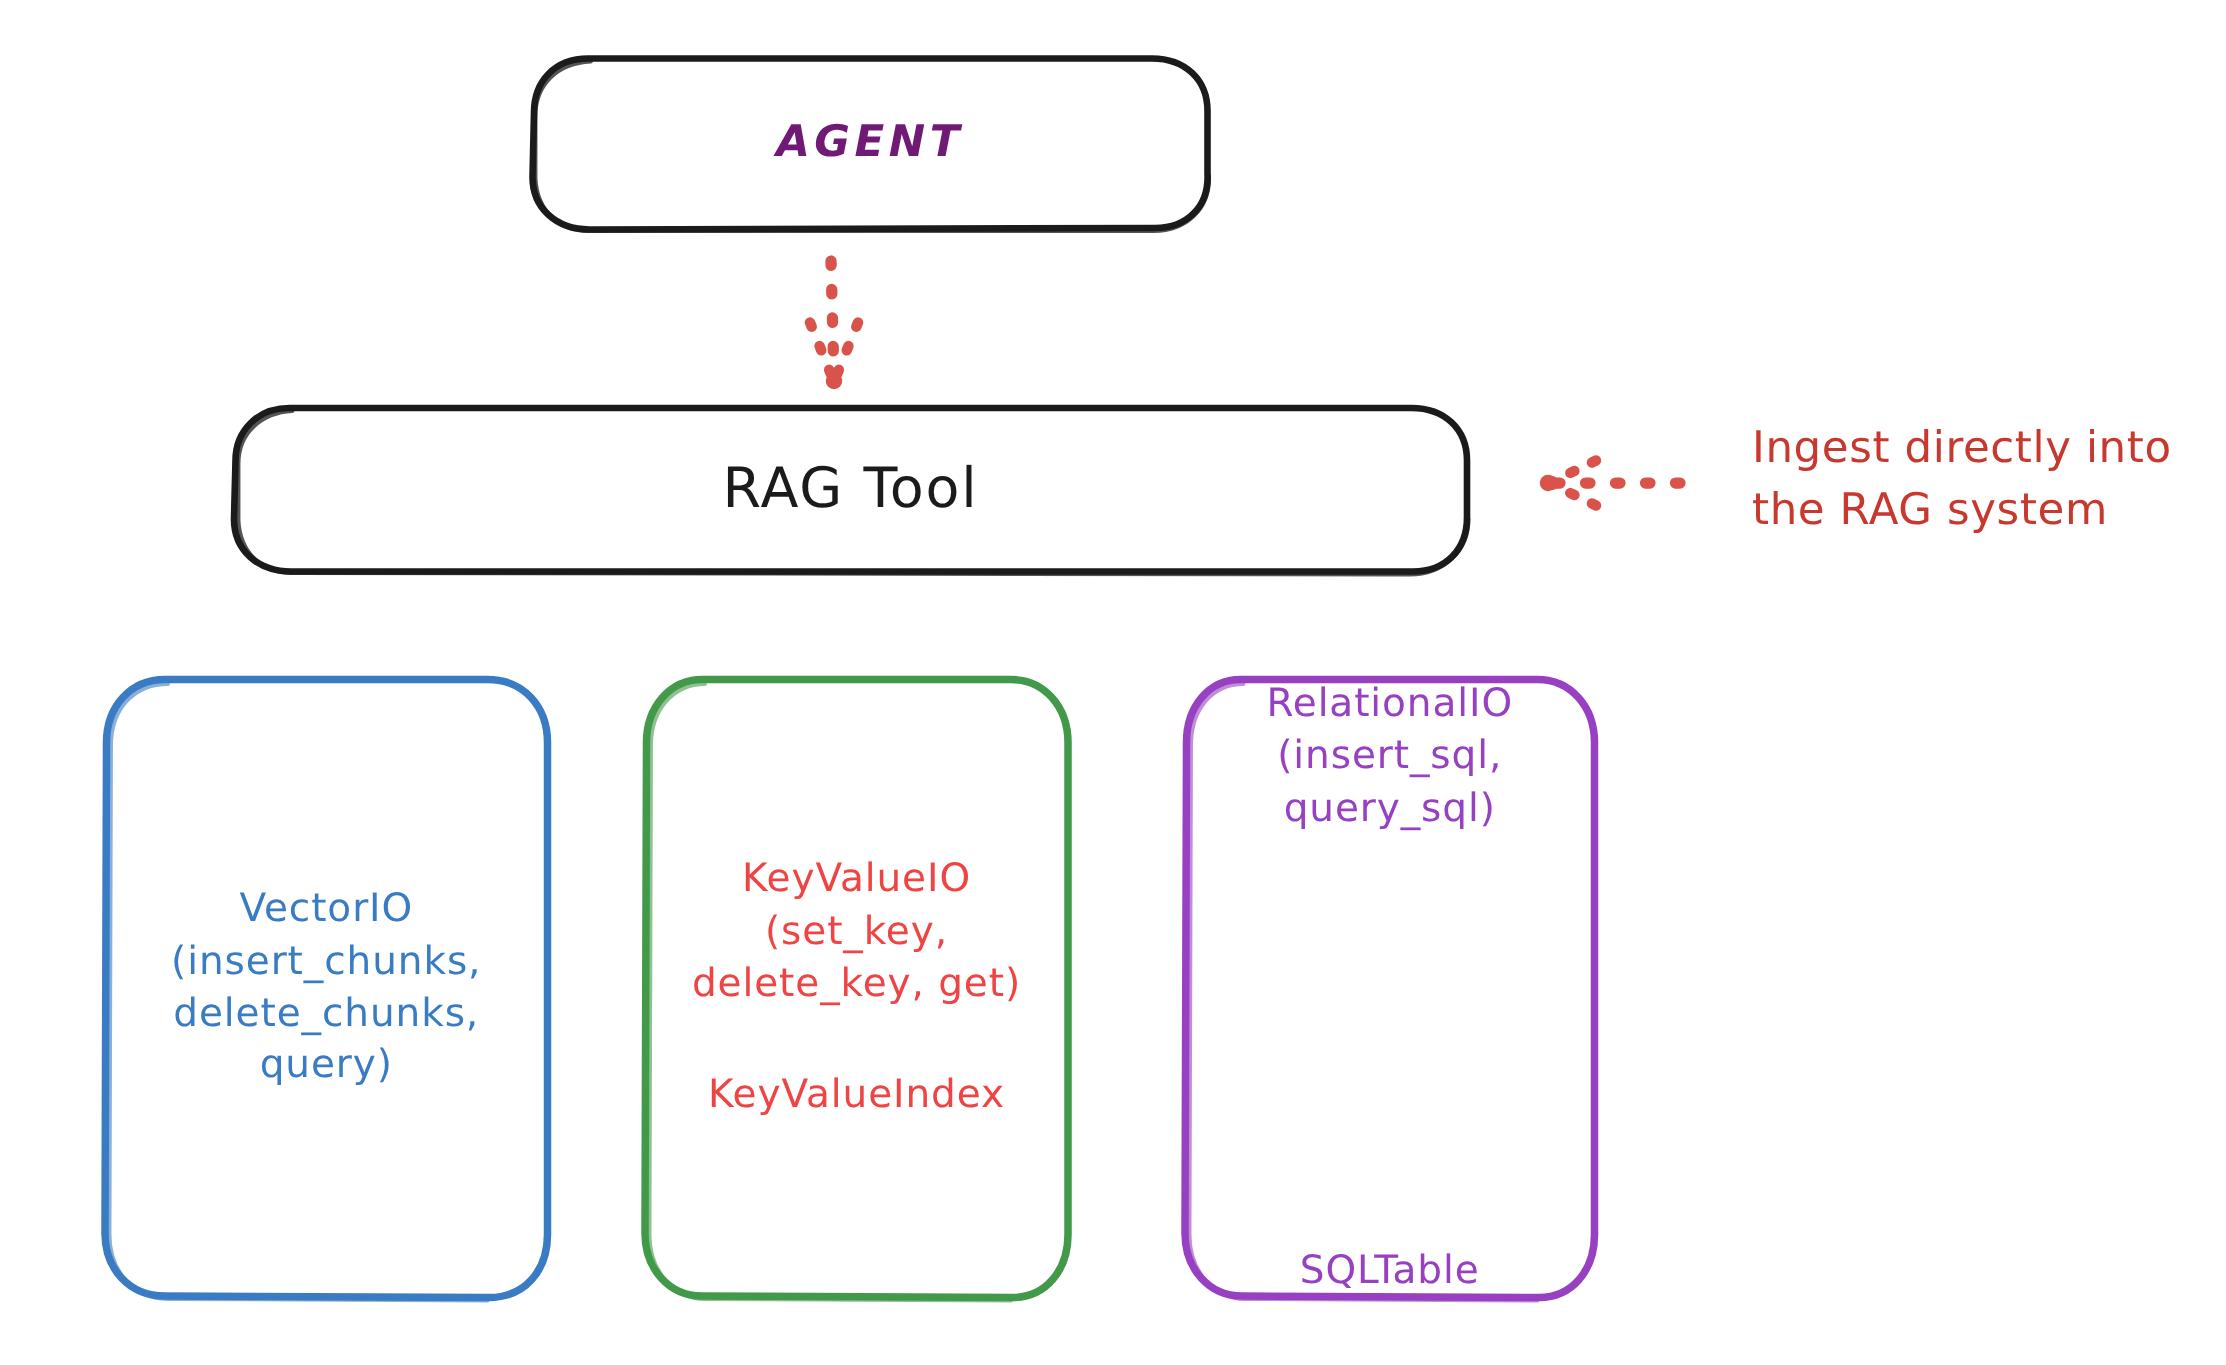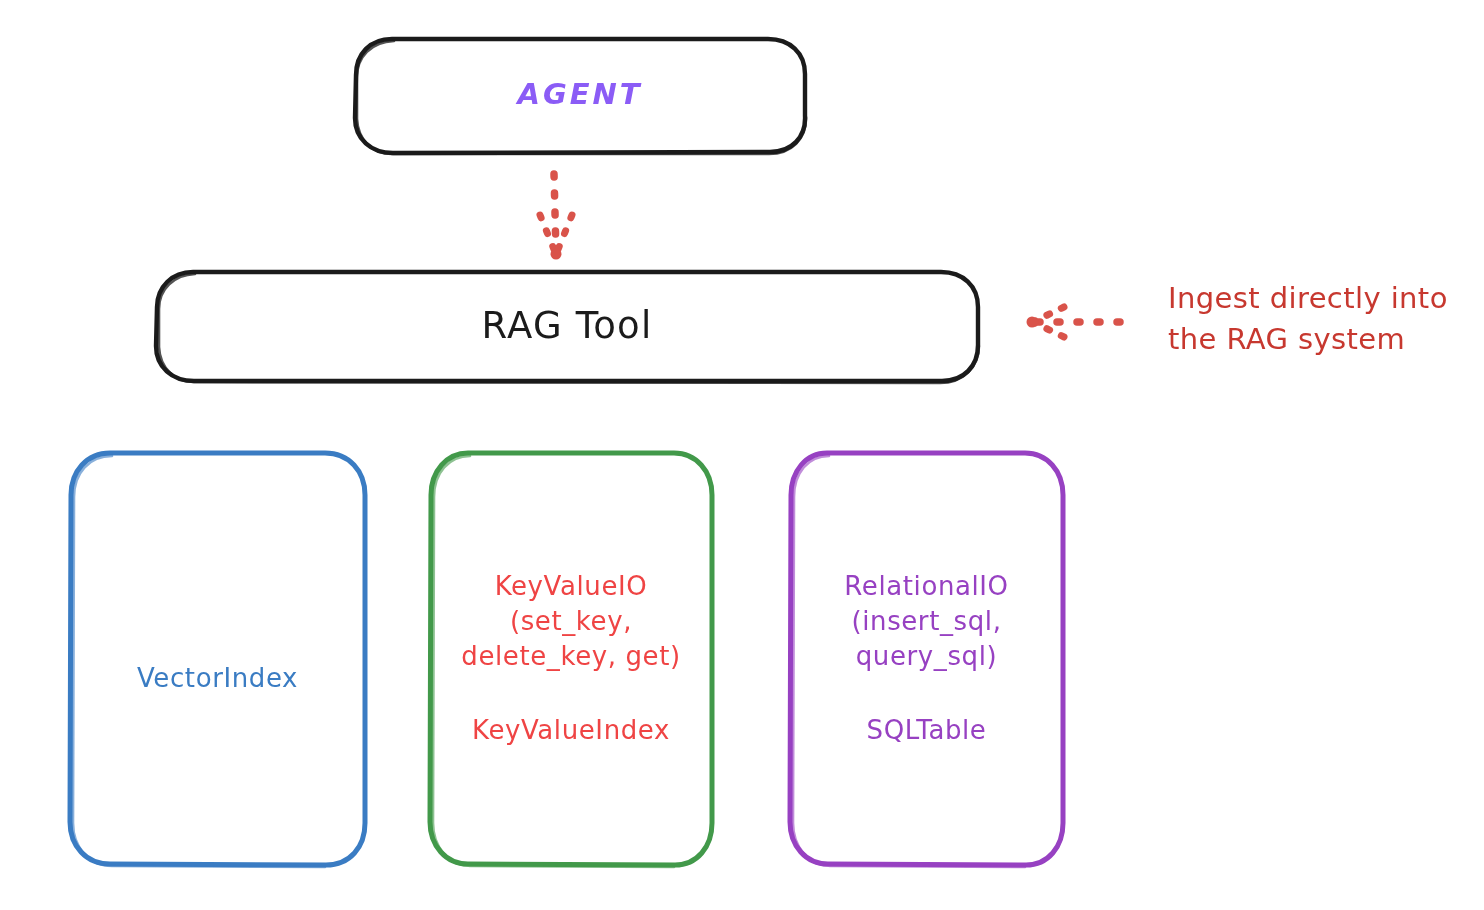--- a/index.html
+++ b/index.html
@@ -36,21 +36,21 @@
     width: 450px;
     height: 114px;
     display: flex;
     align-items: center;
     justify-content: center;
     font-family: "DejaVu Sans", sans-serif;
     font-size: 29px;
     font-style: italic;
     font-weight: 600;
     letter-spacing: 3px;
-    color: #8b5cf6;
+    color: #701a75;
   }
   
   #ragtool-label {
     left: 156px;
     top: 271px;
     width: 822px;
     height: 110px;
     display: flex;
     align-items: center;
     justify-content: center;
@@ -73,21 +73,21 @@
     font-weight: 500;
     line-height: 1.34;
     letter-spacing: 0.6px;
     pointer-events: none;
   }
   .leaf-api { white-space: pre-line; }
   .leaf-index { margin-top: 40px; }
 
   #vector-label  { left: 70px;  top: 452px; width: 295px; height: 413px; color: #3a7cc3; }
   #keyvalue-label{ left: 430px; top: 452px; width: 282px; height: 413px; color: #ef4444; }
-  #relational-label{ left: 790px;top: 452px; width: 273px; height: 413px; color: #9741c2; }
+  #relational-label{ left: 790px;top: 452px; width: 273px; height: 413px; color: #9741c2; justify-content: space-between; }
 
   
   #ingest-note {
     position: absolute;
     left: 1148px;
     top: 278px;
     width: 330px;
     text-align: left;
     font-family: "DejaVu Sans", sans-serif;
     font-size: 29px;
@@ -205,21 +205,24 @@
     <line x1="1064" y1="337" x2="1035" y2="323" stroke="#d9534a" stroke-width="7" stroke-linecap="round" stroke-dasharray="3 13"></line>
     <circle cx="1032" cy="322" r="5.5" fill="#d9534a"></circle>
   </g>
 </svg>
 
 <div class="node-label" id="agent-label">AGENT</div>
 
 <div class="node-label" id="ragtool-label">RAG Tool</div>
 
 <div class="leaf-label" id="vector-label">
-  <div class="leaf-index">VectorIndex</div>
+  <div class="leaf-api">VectorIO
+(insert_chunks,
+delete_chunks,
+query)</div>
 </div>
 
 <div class="leaf-label" id="keyvalue-label">
   <div class="leaf-api">KeyValueIO
 (set_key,
 delete_key, get)</div>
   <div class="leaf-index">KeyValueIndex</div>
 </div>
 
 <div class="leaf-label" id="relational-label">

